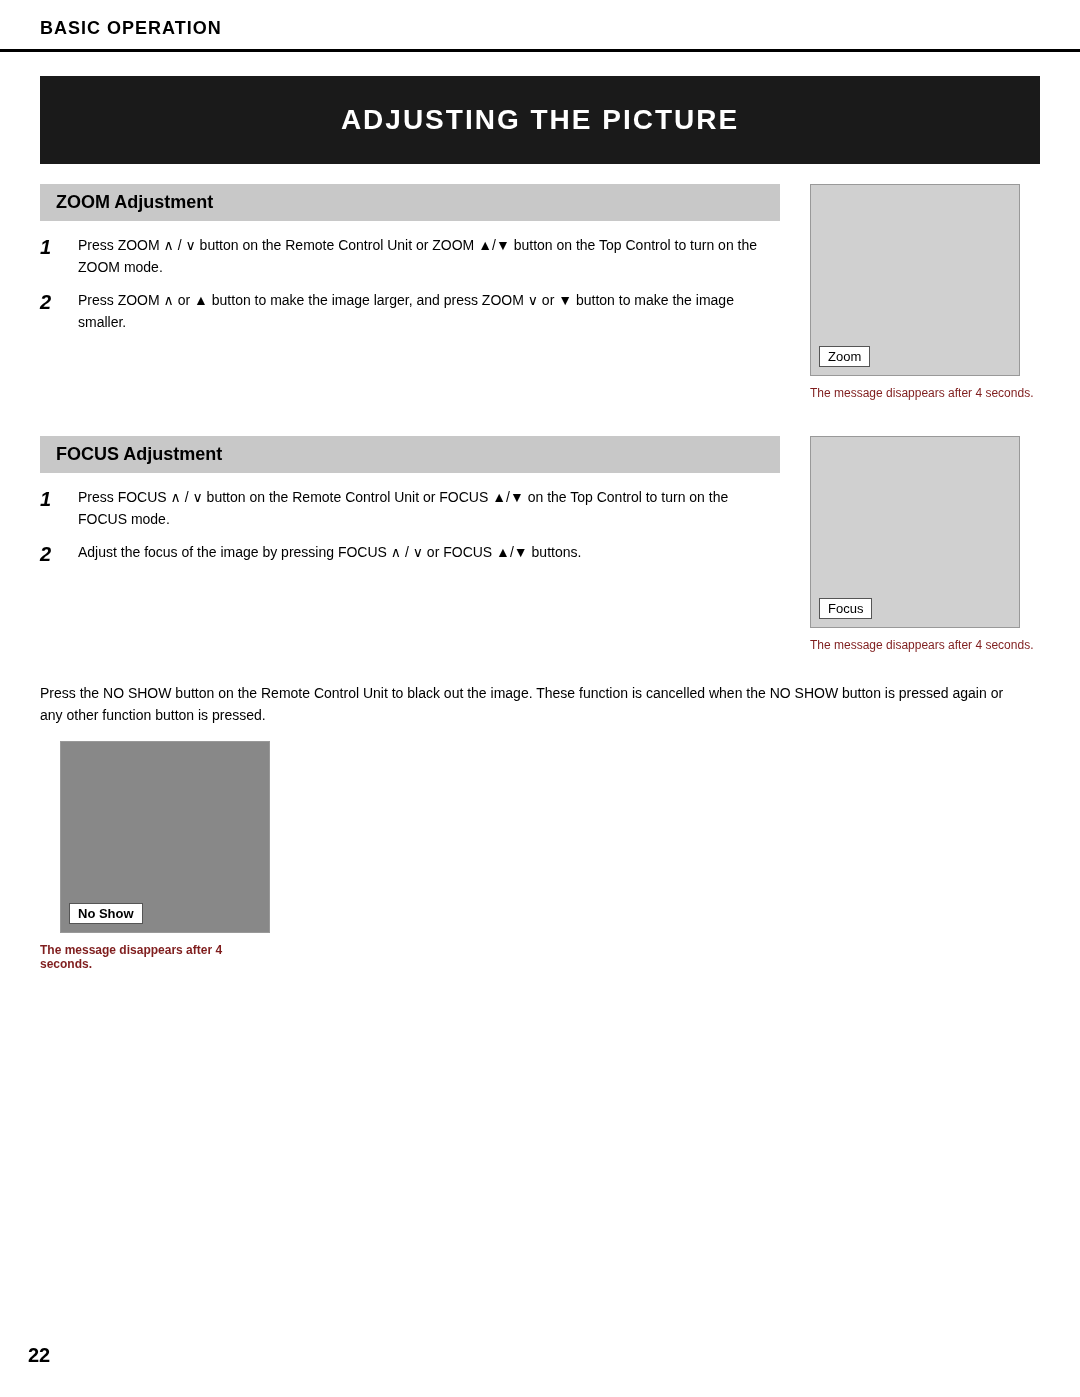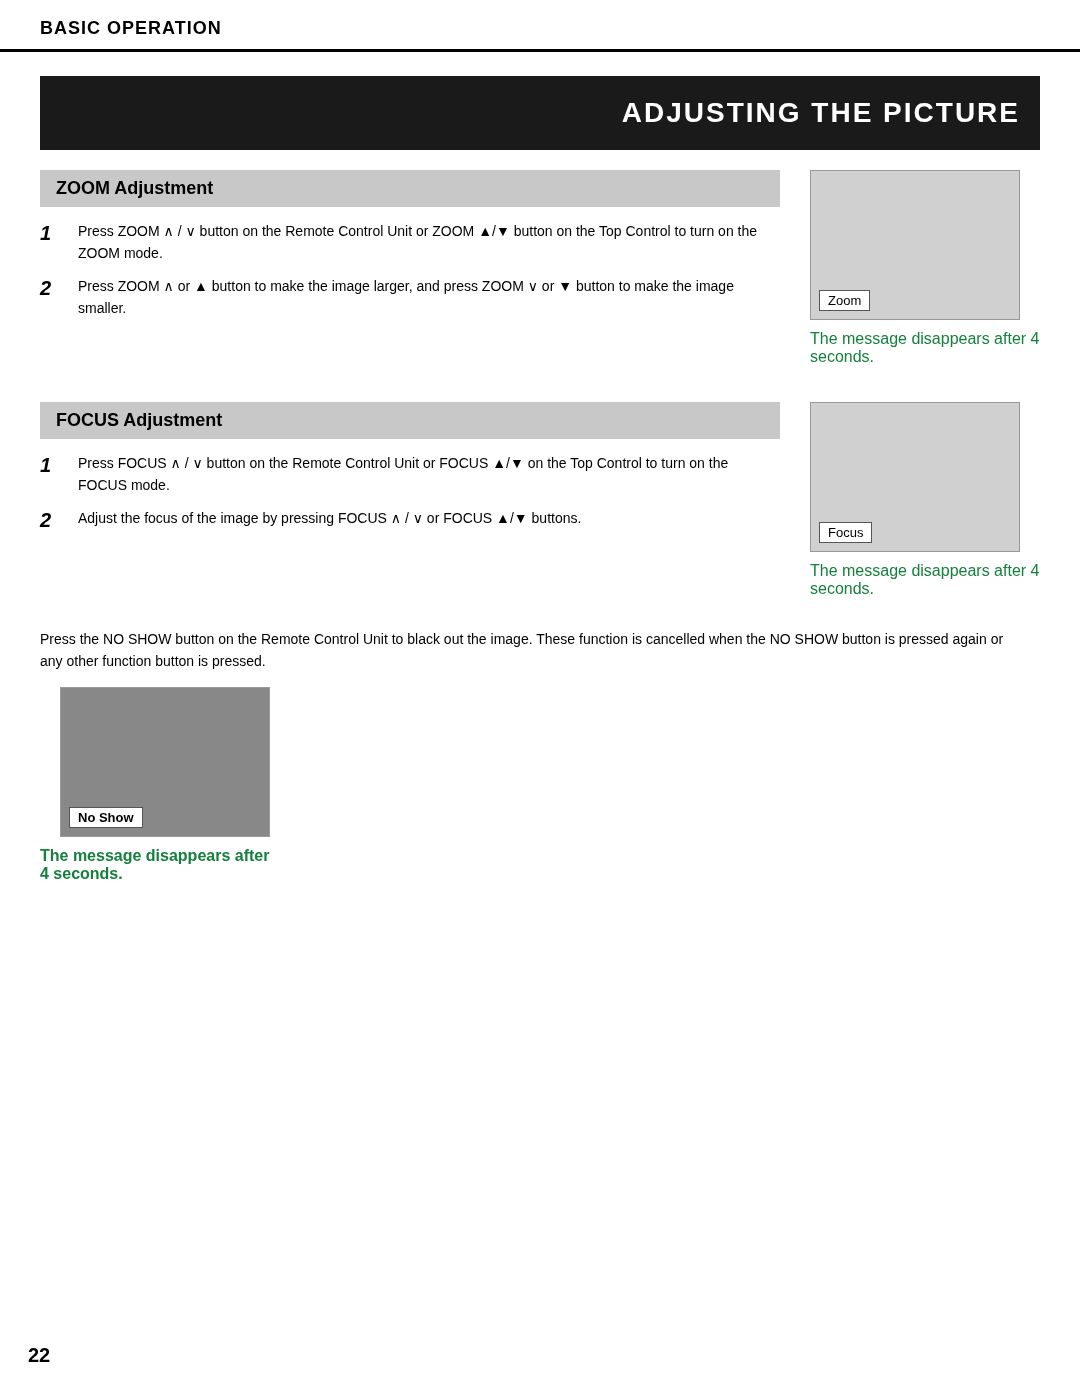--- a/index.html
+++ b/index.html
@@ -36,22 +36,22 @@
 
     
     .main-content {
       padding: 0 40px;
     }
 
     
     .section-header {
       background: #1a1a1a;
       color: #ffffff;
-      text-align: right;
-      padding: 21px 20px;
+      text-align: center;
+      padding: 28px 20px;
       margin: 24px 0 0 0;
     }
 
     .section-header-title {
       font-size: 28px;
       font-weight: bold;
       letter-spacing: 2px;
       text-transform: uppercase;
     }
 
@@ -107,40 +107,40 @@
 
     .item-text {
       flex: 1;
       font-size: 14px;
       line-height: 1.55;
     }
 
     
     .screen-mockup {
       width: 210px;
-      height: 150px;
+      height: 192px;
       background: #d0d0d0;
       border: 1px solid #999;
       position: relative;
       margin-bottom: 6px;
     }
 
     .screen-label-box {
       position: absolute;
       bottom: 8px;
       left: 8px;
       background: #ffffff;
       border: 1px solid #555;
       padding: 2px 8px;
       font-size: 13px;
     }
 
     .screen-caption {
-      font-size: 16px;
-      color: #15803d;
+      font-size: 12px;
+      color: #7f1d1d;
       margin-top: 4px;
     }
 
     
     .screen-mockup-dark {
       background: #888;
     }
 
     
     .noshow-section {

